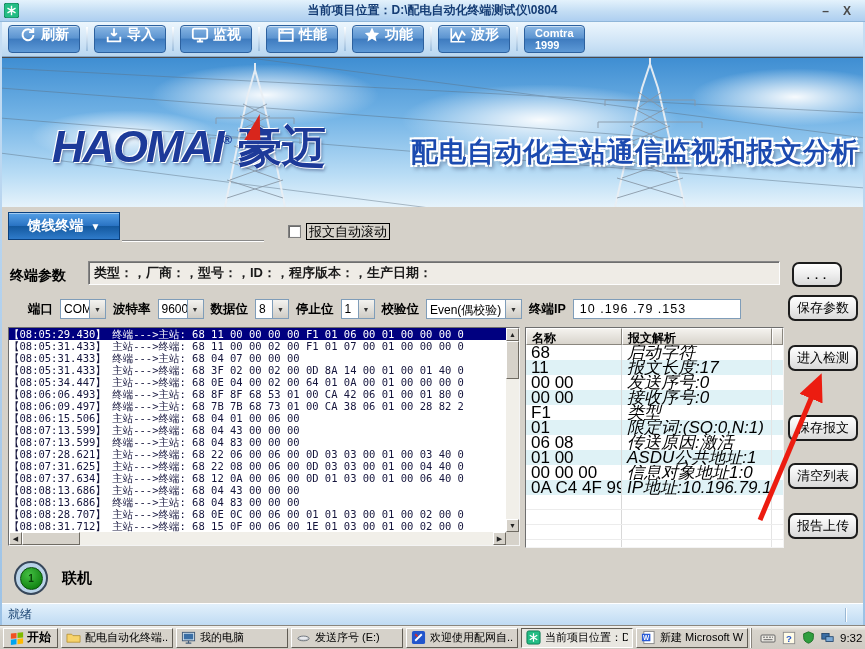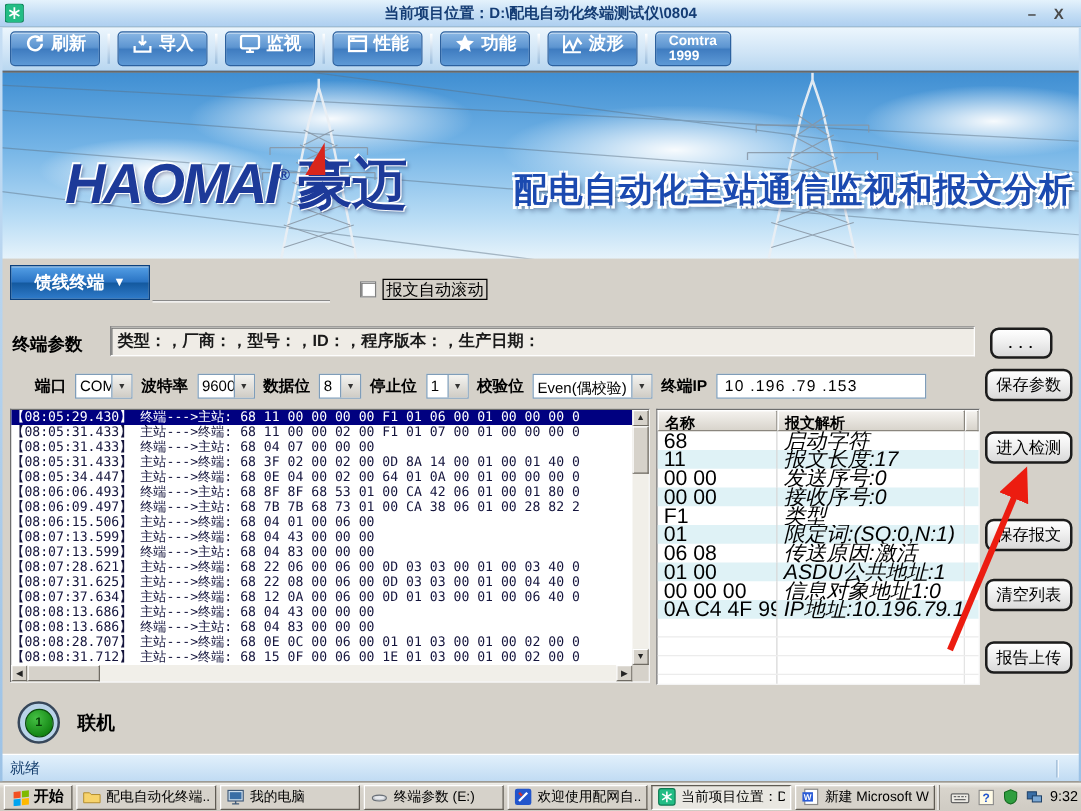--- a/index.html
+++ b/index.html
@@ -490,21 +490,21 @@
           </span>
           <span class="task-label">我的电脑</span>
         </div>
         <div class="task-btn">
           <span class="task-ic">
             <svg viewBox="0 0 16 16">
               <path d="M2 9c0-1.5 2.7-2.5 6-2.5s6 1 6 2.5-2.7 2.5-6 2.5S2 10.5 2 9z" fill="#c8ccd2" stroke="#6a7078"></path>
               <ellipse cx="8" cy="8.6" rx="4.2" ry="1.4" fill="#e8eaee"></ellipse>
             </svg>
           </span>
-          <span class="task-label">终端参数 (E:)</span>
+          <span class="task-label">发送序号 (E:)</span>
         </div>
         <div class="task-btn">
           <span class="task-ic">
             <svg viewBox="0 0 16 16">
               <rect x="1" y="1" width="14" height="14" rx="2" fill="#2255cc"></rect>
               <path d="M4.5 11.5 11.5 4.5" stroke="#fff" stroke-width="2"></path>
               <path d="M4.5 4.5l2.5 2.5" stroke="#d03030" stroke-width="2"></path>
             </svg>
           </span>
           <span class="task-label">欢迎使用配网自...</span>

